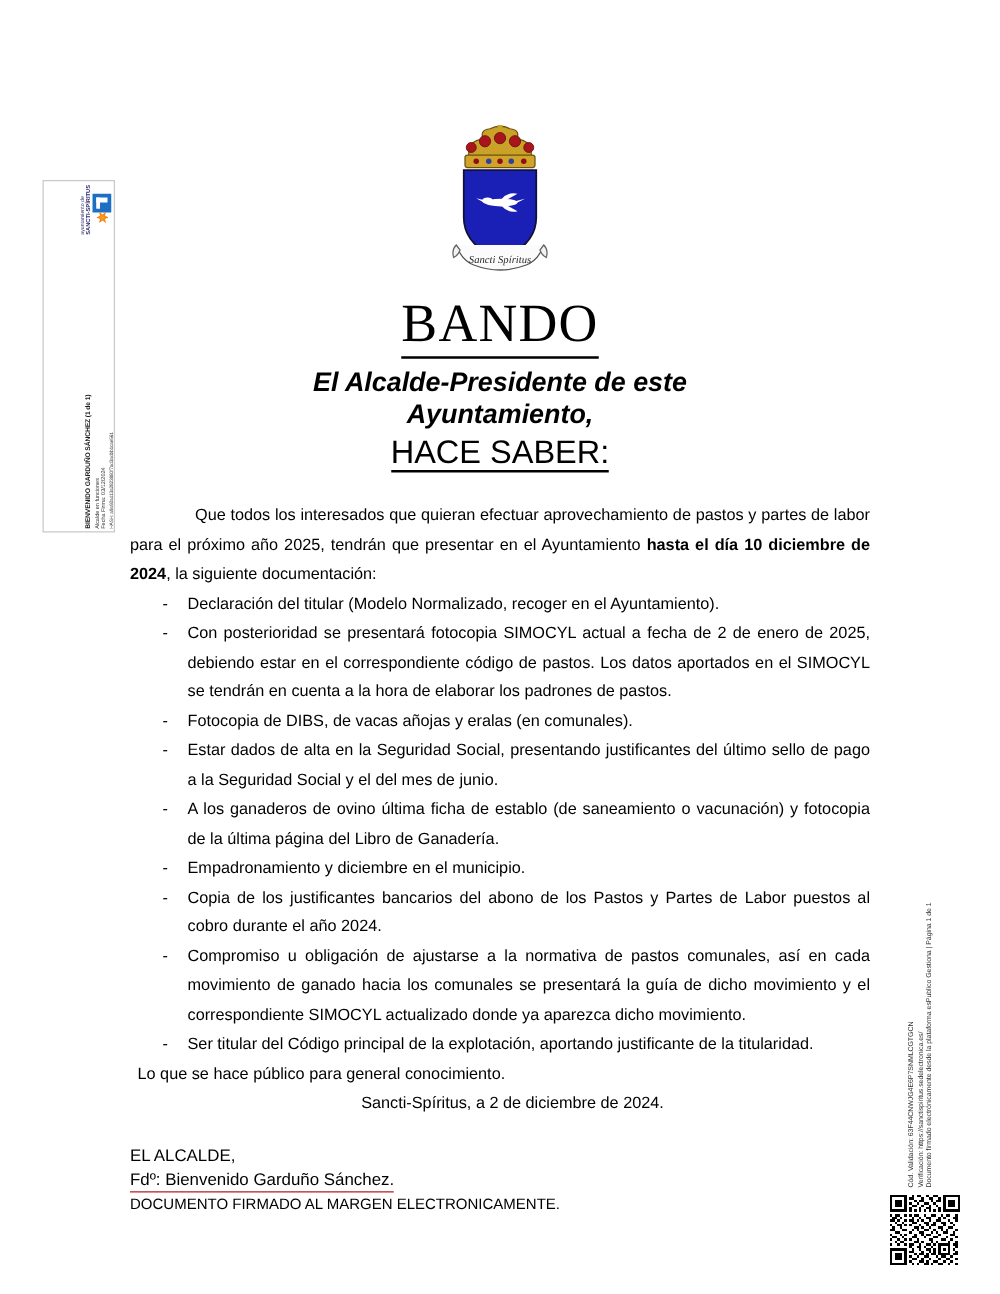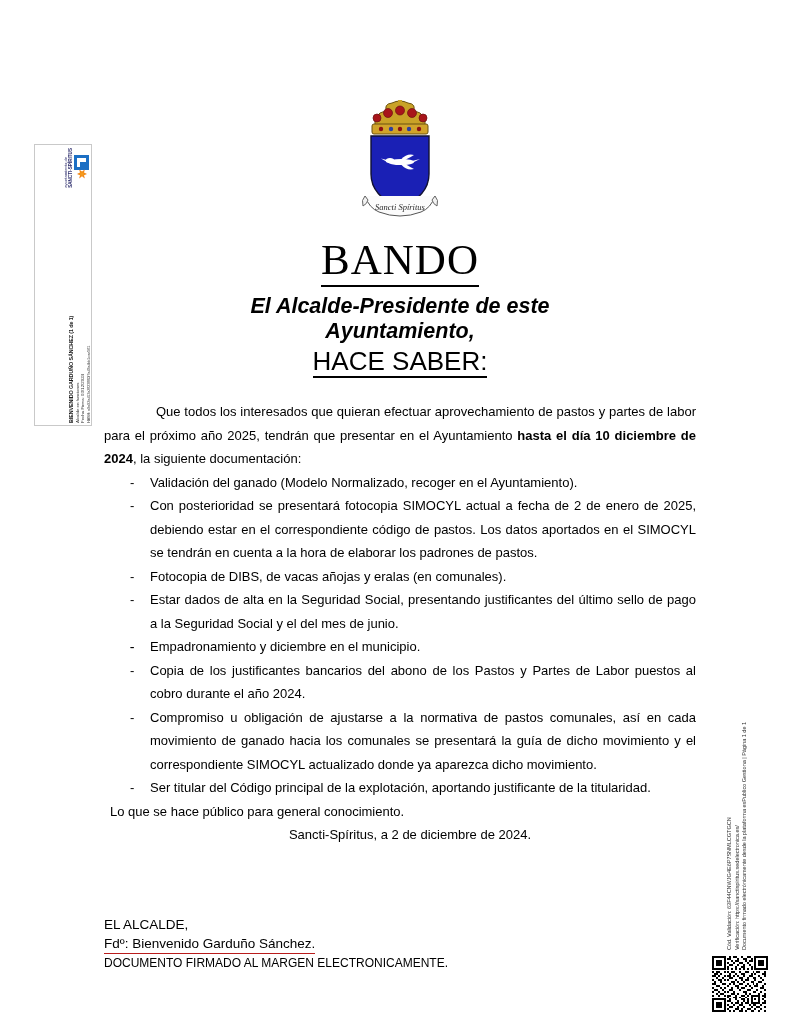--- a/index.html
+++ b/index.html
@@ -336,25 +336,25 @@
   <div class="t-sub">El Alcalde-Presidente de este</div>
   <div class="t-sub" style="margin-top:0">Ayuntamiento,</div>
   <div><span class="t-hace">HACE SABER:</span></div>
 </div>
 
 <div class="body-block">
 
   <p class="para-intro"><span>Que todos los interesados que quieran efectuar aprovechamiento de pastos y partes de labor para el próximo año 2025, tendrán que presentar en el Ayuntamiento </span><b>hasta el día 10 diciembre de 2024</b><span>, la siguiente documentación:</span></p>
 
   <ul class="doc-list">
-    <li><span class="dash">-</span><span>Validación del ganado (Modelo Normalizado, recoger en el Ayuntamiento).</span></li>
+    <li><span class="dash">-</span><span>Declaración del titular (Modelo Normalizado, recoger en el Ayuntamiento).</span></li>
     <li><span class="dash">-</span><span>Con posterioridad se presentará fotocopia SIMOCYL actual a fecha de 2 de enero de 2025, debiendo estar en el correspondiente código de pastos. Los datos aportados en el SIMOCYL se tendrán en cuenta a la hora de elaborar los padrones de pastos.</span></li>
     <li><span class="dash">-</span><span>Fotocopia de DIBS, de vacas añojas y eralas (en comunales).</span></li>
     <li><span class="dash">-</span><span>Estar dados de alta en la Seguridad Social, presentando justificantes del último sello de pago a la Seguridad Social y el del mes de junio.</span></li>
-    <li><span class="dash">-</span></li>
+    <li><span class="dash">-</span><span>A los ganaderos de ovino última ficha de establo (de saneamiento o vacunación) y fotocopia de la última página del Libro de Ganadería.</span></li>
     <li><span class="dash">-</span><span>Empadronamiento y diciembre en el municipio.</span></li>
     <li><span class="dash">-</span><span>Copia de los justificantes bancarios del abono de los Pastos y Partes de Labor puestos al cobro durante el año 2024.</span></li>
     <li><span class="dash">-</span><span>Compromiso u obligación de ajustarse a la normativa de pastos comunales, así en cada movimiento de ganado hacia los comunales se presentará la guía de dicho movimiento y el correspondiente SIMOCYL actualizado donde ya aparezca dicho movimiento.</span></li>
     <li><span class="dash">-</span><span>Ser titular del Código principal de la explotación, aportando justificante de la titularidad.</span></li>
   </ul>
 
   <p class="para-tail">Lo que se hace público para general conocimiento.</p>
   <p class="para-place">Sancti-Spíritus, a 2 de diciembre de 2024.</p>
 </div>
 

